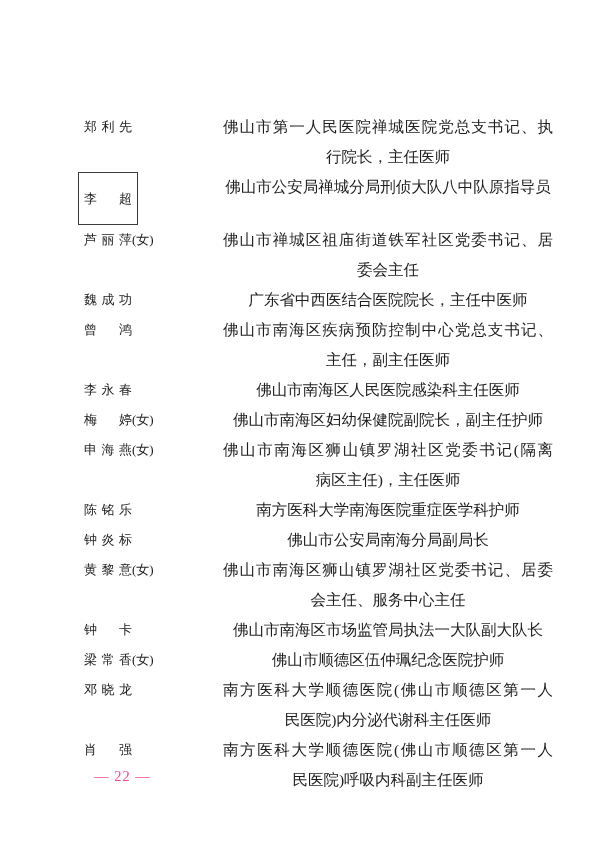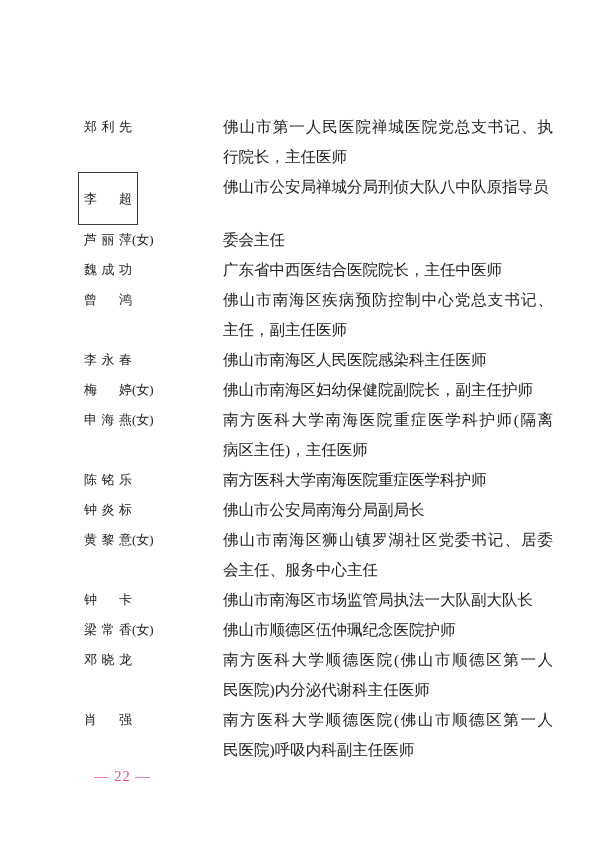--- a/index.html
+++ b/index.html
@@ -56,21 +56,21 @@
     vertical-align: bottom;
   }
   .desc-cell {
     flex: 0 0 330px;
     width: 330px;
     font-size: 15.5px;
     line-height: 30px;
     margin-left: 36px;
   }
   .desc-line {
-    text-align: left;
+    text-align: center;
   }
   .desc-line.justified {
     text-align: justify;
     text-align-last: justify;
   }
   .page-number {
     position: absolute;
     left: 94px;
     top: 766px;
     font-size: 14.5px;
@@ -93,20 +93,21 @@
       </div>
       <div class="entry">
         <div class="name-cell"><span class="name-box"><span class="name-main">李超</span></span></div>
         <div class="desc-cell">
           <div class="desc-line">佛山市公安局禅城分局刑侦大队八中队原指导员</div>
         </div>
       </div>
       <div class="entry">
         <div class="name-cell"><span class="name-main">芦丽萍</span><span class="name-suffix">(女)</span></div>
         <div class="desc-cell">
+          <div class="desc-line justified">佛山市禅城区祖庙街道铁军社区党委书记、居</div>
           <div class="desc-line">委会主任</div>
         </div>
       </div>
       <div class="entry">
         <div class="name-cell"><span class="name-main">魏成功</span></div>
         <div class="desc-cell">
           <div class="desc-line">广东省中西医结合医院院长，主任中医师</div>
         </div>
       </div>
       <div class="entry">
@@ -124,21 +125,21 @@
       </div>
       <div class="entry">
         <div class="name-cell"><span class="name-main">梅婷</span><span class="name-suffix">(女)</span></div>
         <div class="desc-cell">
           <div class="desc-line">佛山市南海区妇幼保健院副院长，副主任护师</div>
         </div>
       </div>
       <div class="entry">
         <div class="name-cell"><span class="name-main">申海燕</span><span class="name-suffix">(女)</span></div>
         <div class="desc-cell">
-          <div class="desc-line justified">南方医科大学南海医院重症医学科护师(隔离</div>
+          <div class="desc-line justified">佛山市南海区狮山镇罗湖社区党委书记(隔离</div>
           <div class="desc-line">病区主任)，主任医师</div>
         </div>
       </div>
       <div class="entry">
         <div class="name-cell"><span class="name-main">陈铭乐</span></div>
         <div class="desc-cell">
           <div class="desc-line">南方医科大学南海医院重症医学科护师</div>
         </div>
       </div>
       <div class="entry">

